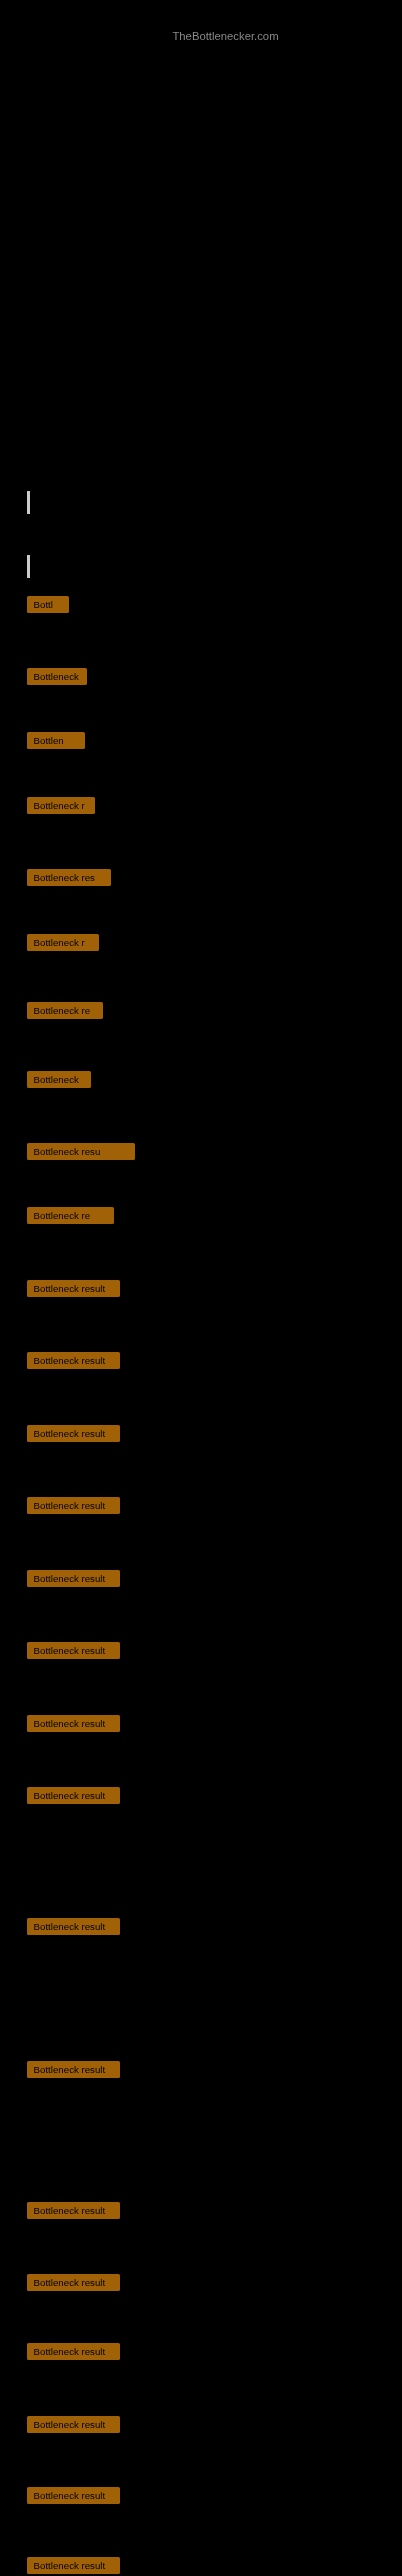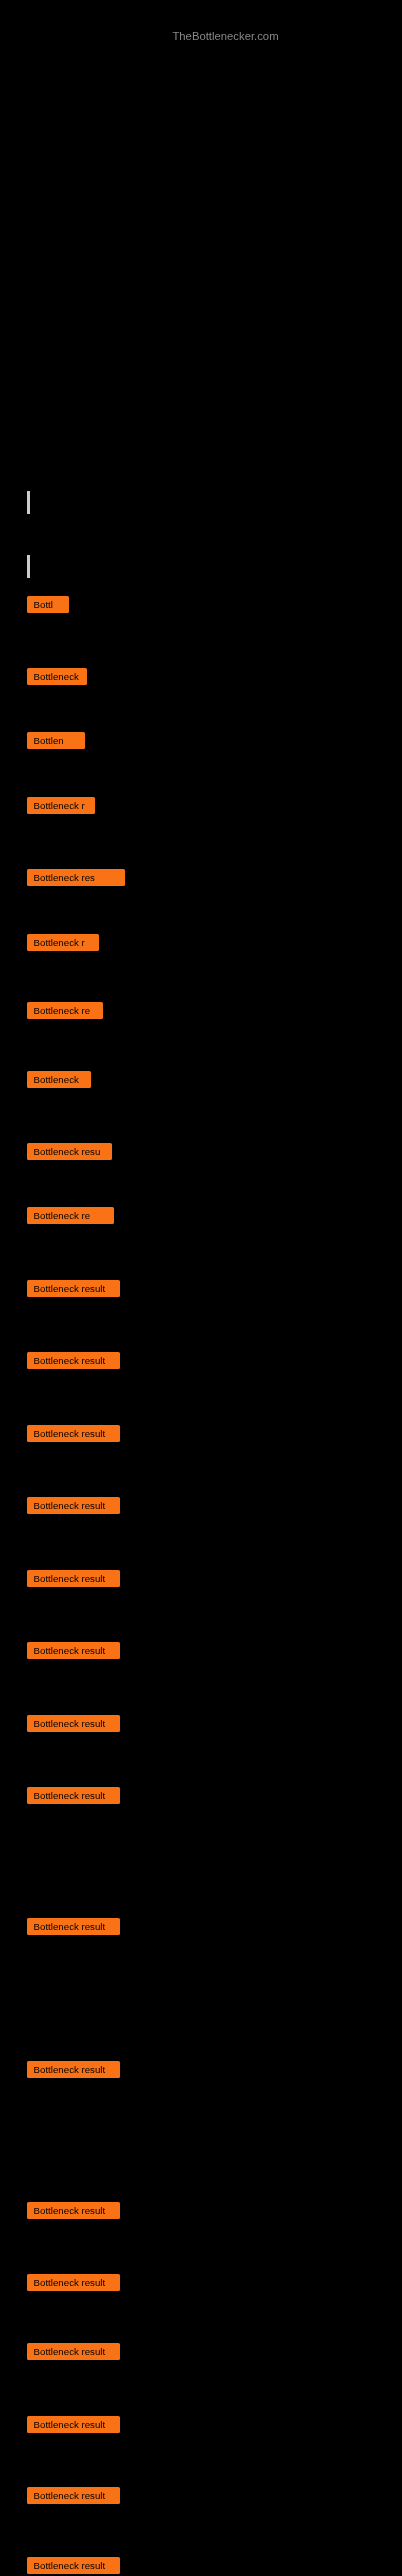--- a/index.html
+++ b/index.html
@@ -39,21 +39,21 @@
       position: absolute;
       top: 531px;
       left: 3.2px;
       width: 2.4px;
       height: 22.5px;
       background-color: #cccccc;
     }
 
     .bottleneck-badge {
       position: absolute;
-      background-color: #f97316;
+      background-color: #a16207;
       color: #000000;
       font-size: 9.7px;
       font-weight: normal;
       padding: 3.2px 6.4px;
       border-radius: 1.6px;
       left: 3.2px;
       white-space: nowrap;
       overflow: hidden;
     }
   </style>
@@ -62,25 +62,25 @@
 
 <span class="site-title">TheBottlenecker.com</span>
 
 <div class="cursor-line-1"></div>
 <div class="cursor-line-2"></div>
 
 <div class="bottleneck-badge" style="top: 572px; width: 42px;">Bottl</div>
 <div class="bottleneck-badge" style="top: 644px; width: 60px;">Bottleneck</div>
 <div class="bottleneck-badge" style="top: 708px; width: 58px;">Bottlen</div>
 <div class="bottleneck-badge" style="top: 773px; width: 68px;">Bottleneck r</div>
-<div class="bottleneck-badge" style="top: 845px; width: 98px;">Bottleneck res</div>
+<div class="bottleneck-badge" style="top: 845px; width: 84px;">Bottleneck res</div>
 <div class="bottleneck-badge" style="top: 910px; width: 72px;">Bottleneck r</div>
 <div class="bottleneck-badge" style="top: 978px; width: 76px;">Bottleneck re</div>
 <div class="bottleneck-badge" style="top: 1047px; width: 64px;">Bottleneck</div>
-<div class="bottleneck-badge" style="top: 1119px; width: 85px;">Bottleneck resu</div>
+<div class="bottleneck-badge" style="top: 1119px; width: 108px;">Bottleneck resu</div>
 <div class="bottleneck-badge" style="top: 1183px; width: 87px;">Bottleneck re</div>
 <div class="bottleneck-badge" style="top: 1256px; width: 93px;">Bottleneck result</div>
 <div class="bottleneck-badge" style="top: 1328px; width: 93px;">Bottleneck result</div>
 <div class="bottleneck-badge" style="top: 1401px; width: 93px;">Bottleneck result</div>
 <div class="bottleneck-badge" style="top: 1473px; width: 93px;">Bottleneck result</div>
 <div class="bottleneck-badge" style="top: 1546px; width: 93px;">Bottleneck result</div>
 <div class="bottleneck-badge" style="top: 1618px; width: 93px;">Bottleneck result</div>
 <div class="bottleneck-badge" style="top: 1691px; width: 93px;">Bottleneck result</div>
 <div class="bottleneck-badge" style="top: 1763px; width: 93px;">Bottleneck result</div>
 <div class="bottleneck-badge" style="top: 1894px; width: 93px;">Bottleneck result</div>

